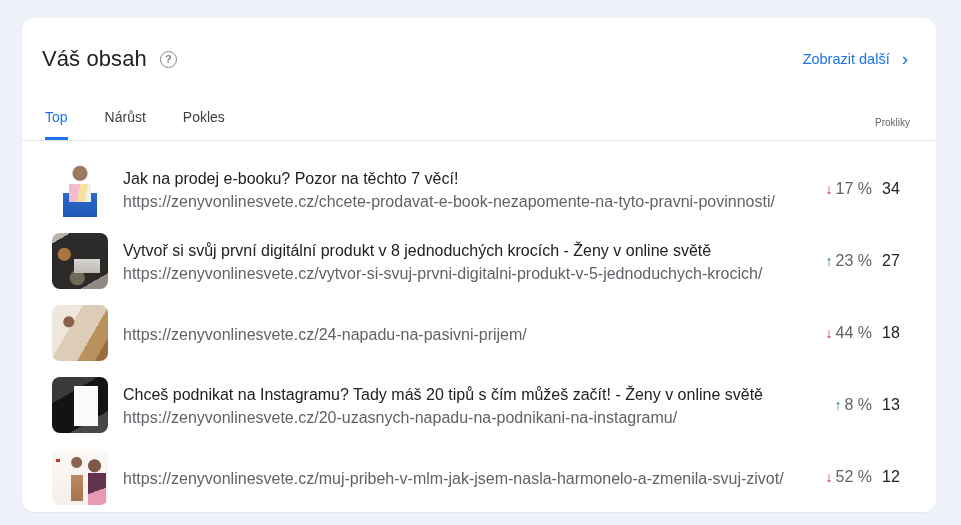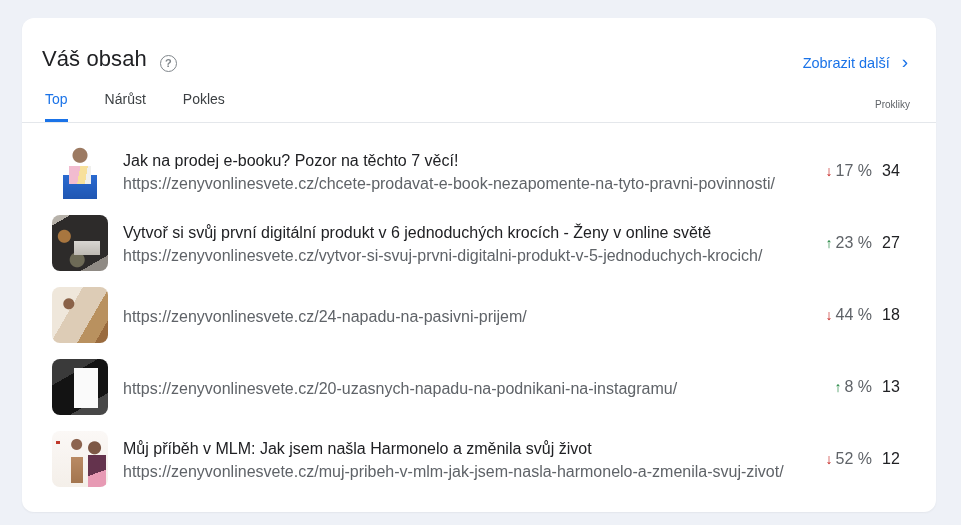--- a/index.html
+++ b/index.html
@@ -12,21 +12,21 @@
   .card {
     position: absolute;
     left: 22px; top: 18px;
     width: 914px; height: 494px;
     background: #ffffff;
     border-radius: 12px;
     box-shadow: 0 1px 2px rgba(60,64,67,0.06);
   }
   
   .card-header {
-    display: flex; align-items: flex-end;
+    display: flex; align-items: center;
     padding: 28px 28px 0 20px;
   }
   .card-title {
     font-size: 22px; color: #202124; font-weight: 400;
     letter-spacing: 0.1px;
   }
   .help-icon {
     width: 17px; height: 17px;
     border: 1.6px solid #80868b; border-radius: 50%;
     color: #80868b; font-size: 11px; font-weight: 700;
@@ -38,21 +38,21 @@
     display: flex; align-items: center; cursor: pointer;
     color: #1a73e8; font-size: 14.5px; font-weight: 500;
   }
   .show-more .chevron {
     font-size: 19px; margin-left: 12px; font-weight: 400;
     line-height: 1; position: relative; top: -1px;
   }
   
   .tabs-row {
     display: flex; align-items: flex-end;
-    margin-top: 19px;
+    margin-top: 37px;
     padding: 0 26px 0 23px;
     border-bottom: 1px solid #e4e7eb;
   }
   .tab {
     font-size: 14px; color: #3c4043; cursor: pointer;
     padding-bottom: 12px; margin-right: 37px;
     border-bottom: 3px solid transparent;
     border-radius: 3px 3px 0 0;
   }
   .tab.active {
@@ -179,21 +179,21 @@
           <span class="trend-arrow">↓</span>
           <span class="trend-value">17 %</span>
         </span>
         <span class="clicks">34</span>
       </div>
     </div>
 
     <div class="content-row" data-trend="up">
       <div class="thumb" data-thumb="hands-on-laptop-dark"></div>
       <div class="row-text">
-        <div class="row-title">Vytvoř si svůj první digitální produkt v 6 jednoduchých krocích - Ženy v online světě</div>
+        <div class="row-title">Vytvoř si svůj první digitální produkt v 8 jednoduchých krocích - Ženy v online světě</div>
         <div class="row-url">https://zenyvonlinesvete.cz/vytvor-si-svuj-prvni-digitalni-produkt-v-5-jednoduchych-krocich/</div>
       </div>
       <div class="row-stats">
         <span class="trend">
           <span class="trend-arrow">↑</span>
           <span class="trend-value">23 %</span>
         </span>
         <span class="clicks">27</span>
       </div>
     </div>
@@ -208,35 +208,35 @@
           <span class="trend-arrow">↓</span>
           <span class="trend-value">44 %</span>
         </span>
         <span class="clicks">18</span>
       </div>
     </div>
 
     <div class="content-row" data-trend="up">
       <div class="thumb" data-thumb="phone-instagram-grid-dark"></div>
       <div class="row-text">
+        <div class="row-title">Chceš podnikat na Instagramu? Tady máš 20 tipů s čím můžeš začít! - Ženy v online světě</div>
         <div class="row-url">https://zenyvonlinesvete.cz/20-uzasnych-napadu-na-podnikani-na-instagramu/</div>
       </div>
       <div class="row-stats">
         <span class="trend">
           <span class="trend-arrow">↑</span>
           <span class="trend-value">8 %</span>
         </span>
         <span class="clicks">13</span>
       </div>
     </div>
 
     <div class="content-row" data-trend="down">
       <div class="thumb" data-thumb="two-women-light"></div>
       <div class="row-text">
-        <div class="row-title">Můj příběh v MLM: Jak jsem našla Harmonelo a změnila svůj život</div>
         <div class="row-url">https://zenyvonlinesvete.cz/muj-pribeh-v-mlm-jak-jsem-nasla-harmonelo-a-zmenila-svuj-zivot/</div>
       </div>
       <div class="row-stats">
         <span class="trend">
           <span class="trend-arrow">↓</span>
           <span class="trend-value">52 %</span>
         </span>
         <span class="clicks">12</span>
       </div>
     </div>

